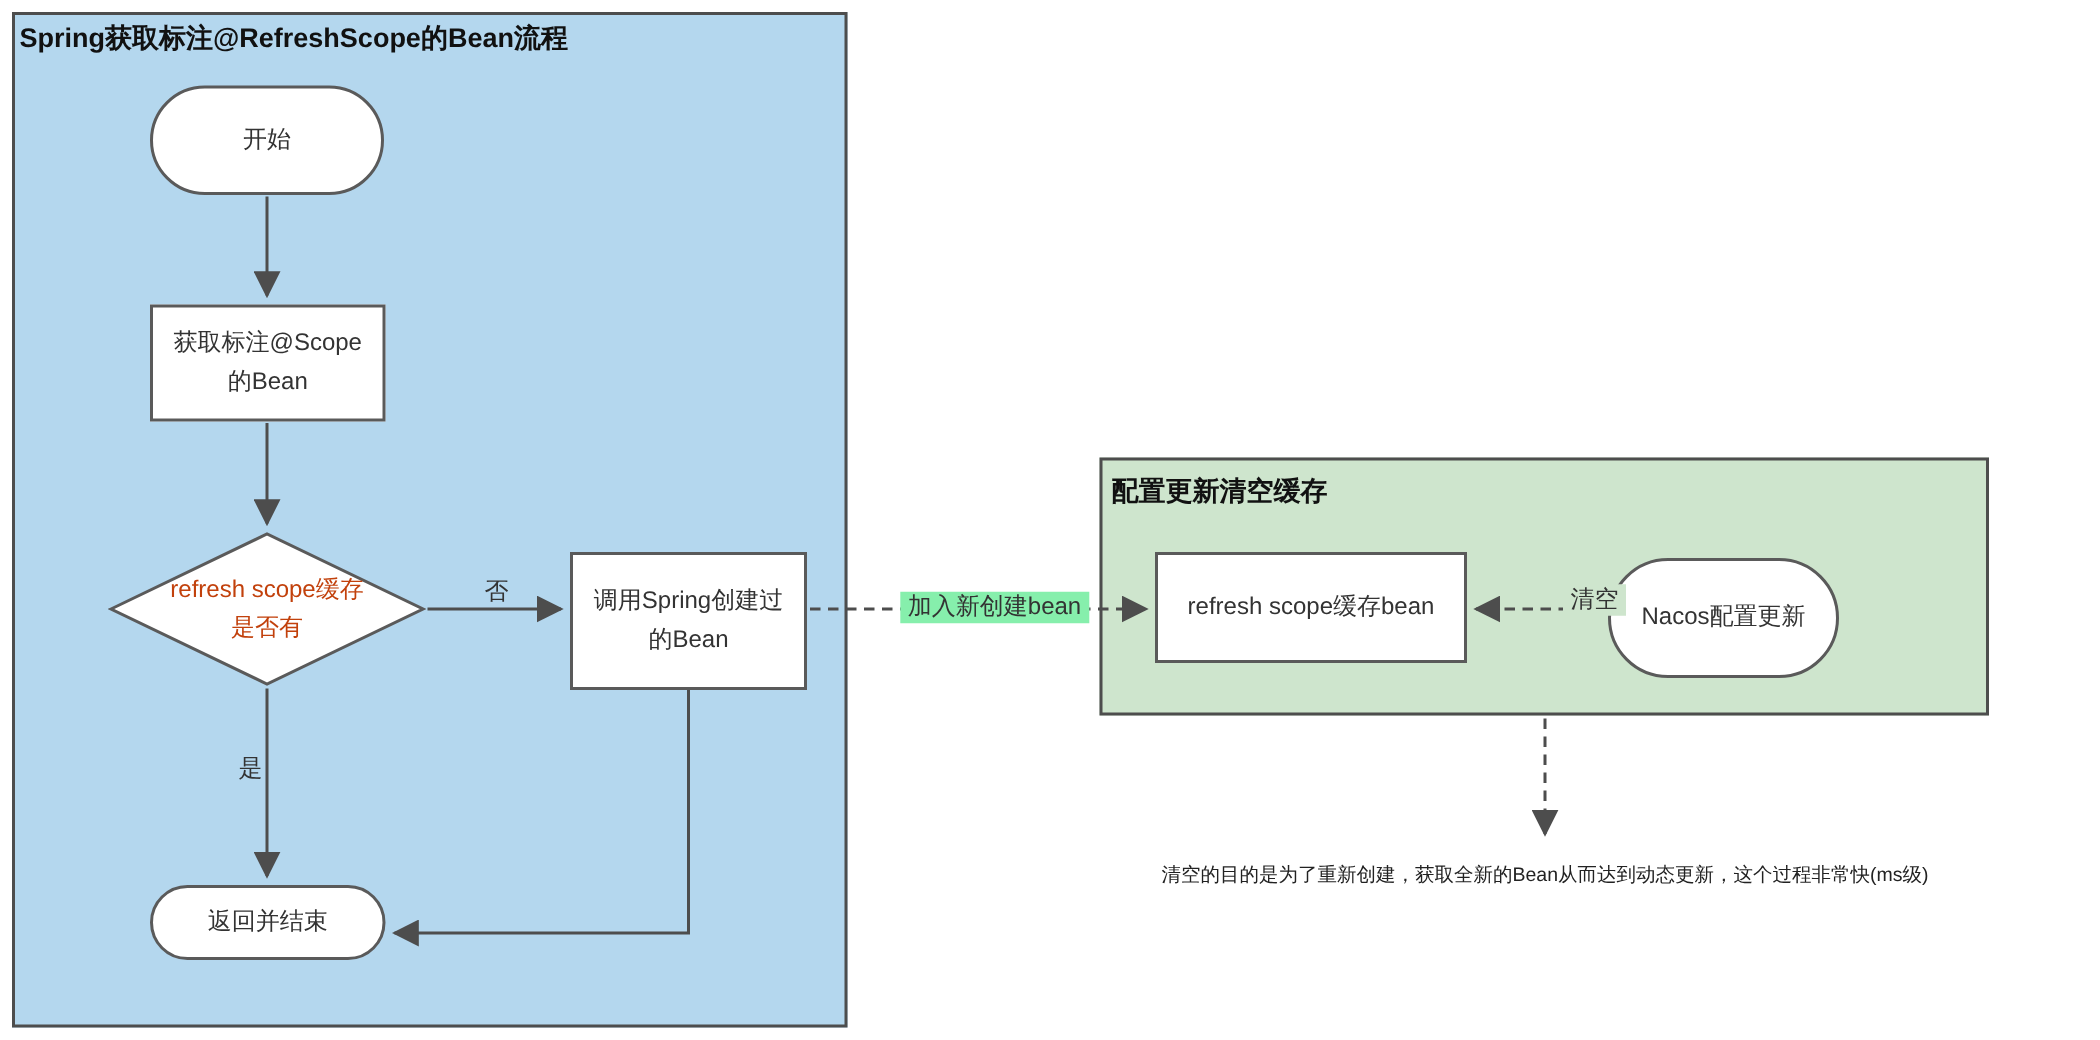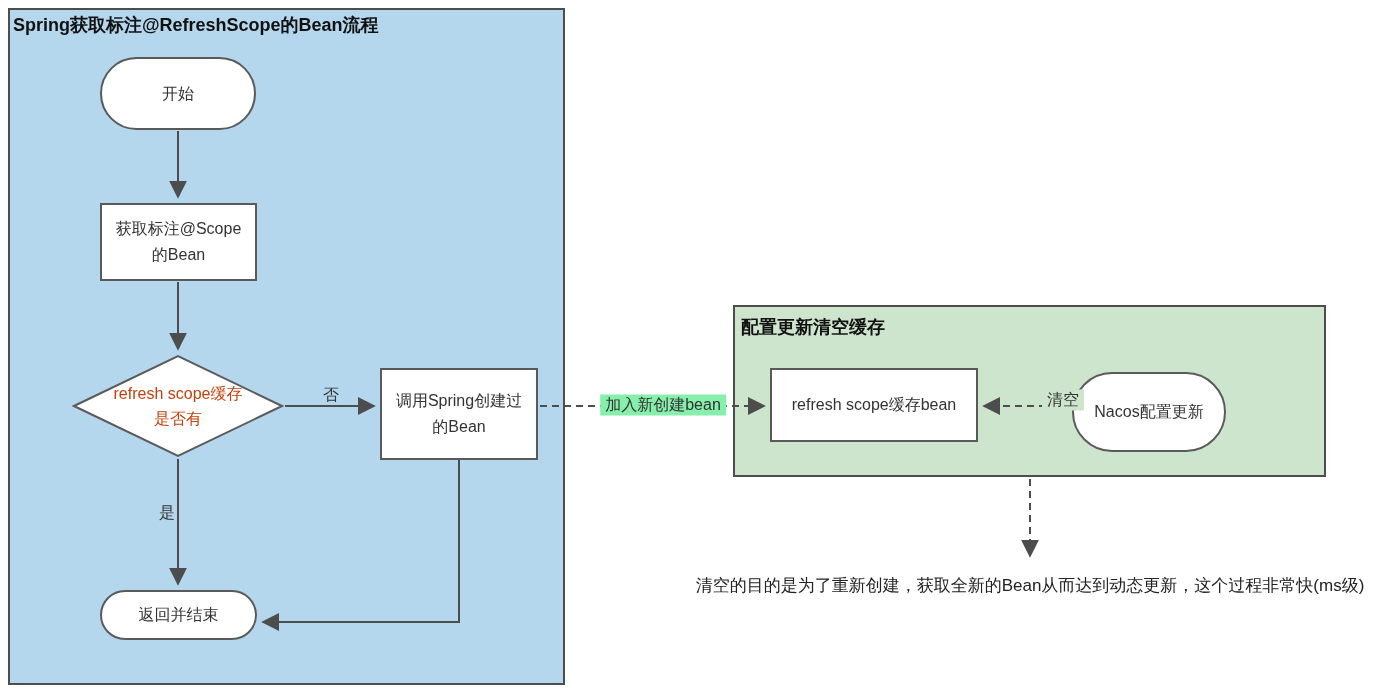--- a/index.html
+++ b/index.html
@@ -31,21 +31,21 @@
     font-size:16px;color:#c2410c;text-align:center;line-height:25px;
   }
   .edge-label{
     position:absolute;font-size:16px;color:#333;white-space:nowrap;
     transform:translate(-50%,-50%);
   }
   .edge-label.bg-white{background:#86efac;padding:0 5px;}
   .edge-label.bg-green{background:#cee5cd;padding:0 5px;}
   .note{
     position:absolute;left:660px;top:574px;width:740px;text-align:center;
-    font-size:17px;color:#222;white-space:nowrap;
+    font-size:13px;color:#222;white-space:nowrap;
   }
 </style>
 </head>
 <body>
 
 <div class="canvas">
 
   <div class="group group-blue"></div>
   <div class="group group-green"></div>
 

